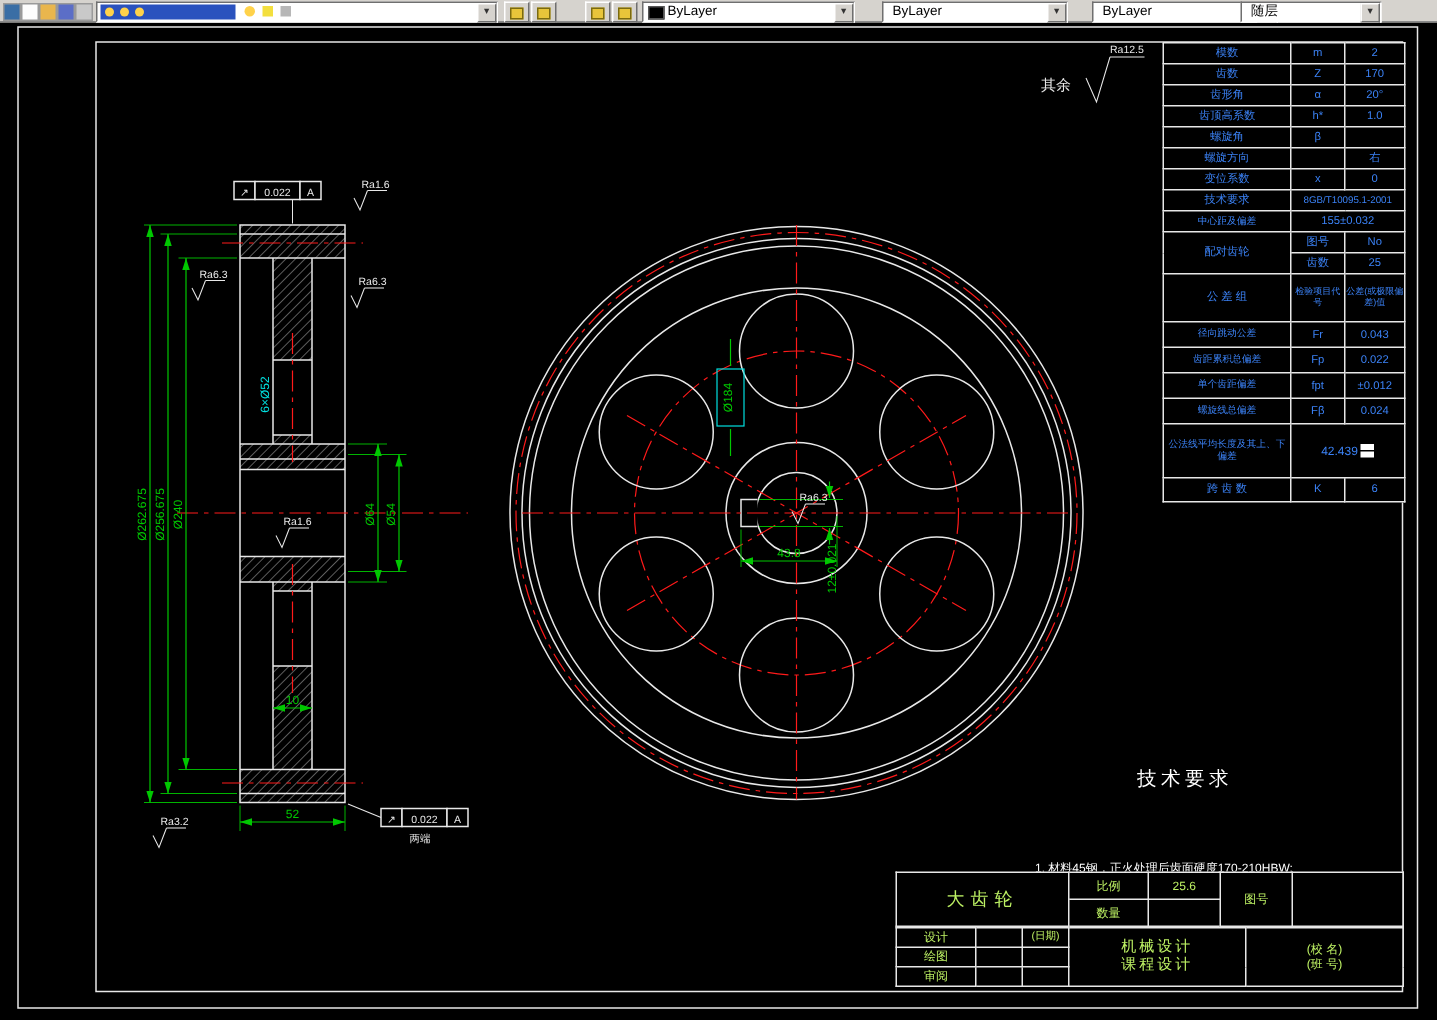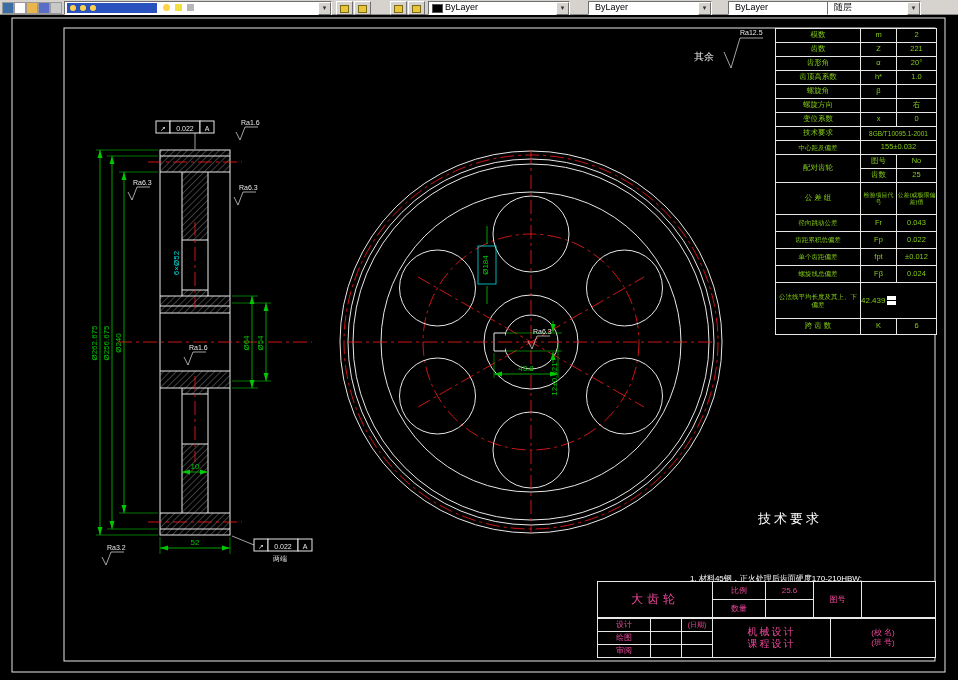--- a/index.html
+++ b/index.html
@@ -29,33 +29,33 @@
   .r{stroke:#ff1a1a;stroke-width:0.8;fill:none;stroke-dasharray:14 4 3 4;}
   .g{stroke:#00c800;stroke-width:0.8;fill:none;}
   .gt{stroke:#00c800;stroke-width:0.6;fill:none;}
   text{font-family:"Liberation Sans",sans-serif;}
   .dg{fill:#00c800;font-size:8px;}
   .dc{fill:#00e0e0;font-size:8px;}
   .dw{fill:#e8e8e8;font-size:7px;}
   .gdt{fill:#000;stroke:#e8e8e8;stroke-width:1;}
   
   #ptab-wrap{position:absolute;left:775px;top:28px;z-index:10;}
-  #ptab{border-collapse:collapse;table-layout:fixed;width:161px;background:#000;color:#84cc16;}
+  #ptab{border-collapse:collapse;table-layout:fixed;width:161px;background:#000;color:#3b82f6;}
   #ptab td{border:1px solid #e8e8e8;text-align:center;padding:0;font-size:7.5px;line-height:1.15;overflow:hidden;}
   .h14{height:14px;} .h32{height:32px;} .h17{height:17px;} .h36{height:36px;} .h16{height:16px;}
   .f6{font-size:6px !important;word-break:break-all;} .f65{font-size:6.5px !important;word-break:break-all;}
-  .wnv{display:flex;align-items:center;gap:2px;}
+  .wnv{display:flex;align-items:center;justify-content:center;gap:2px;}
   .devcol{display:flex;flex-direction:column;gap:1px;}
   .devblk{display:block;width:9px;height:4px;background:#fff;}
   
   #techreq{position:absolute;left:690px;top:510px;width:252px;color:#fff;z-index:10;}
   #techreq .tr-title{font-size:13px;letter-spacing:3px;text-align:center;width:200px;}
   #techreq .tr-item{font-size:8px;line-height:13px;white-space:nowrap;margin-top:44px;}
   
-  #tblock{position:absolute;left:597px;top:581px;width:338px;z-index:10;background:#000;color:#ec4899;}
+  #tblock{position:absolute;left:597px;top:581px;width:338px;z-index:10;background:#000;color:#bef264;}
   #tblock table{border-collapse:collapse;table-layout:fixed;width:338px;}
   #tblock td{border:1px solid #e8e8e8;padding:0;text-align:center;font-size:8px;line-height:1.2;overflow:hidden;}
   .big{font-size:12px !important;letter-spacing:4px;}
   .course{font-size:10px !important;letter-spacing:2px;}
   .h18{height:18px;} .h13{height:13px;}
 </style>
 </head>
 <body>
 
 <div id="stage">
@@ -290,21 +290,21 @@
         </colgroup>
       <tbody>
           <tr class="h14">
             <td>模数</td>
             <td>m</td>
             <td>2</td>
           </tr>
       <tr class="h14">
             <td>齿数</td>
             <td>Z</td>
-            <td>221</td>
+            <td>170</td>
           </tr>
       <tr class="h14">
             <td>齿形角</td>
             <td>α</td>
             <td>20°</td>
           </tr>
       <tr class="h14">
             <td>齿顶高系数</td>
             <td>h*</td>
             <td>1.0</td>

